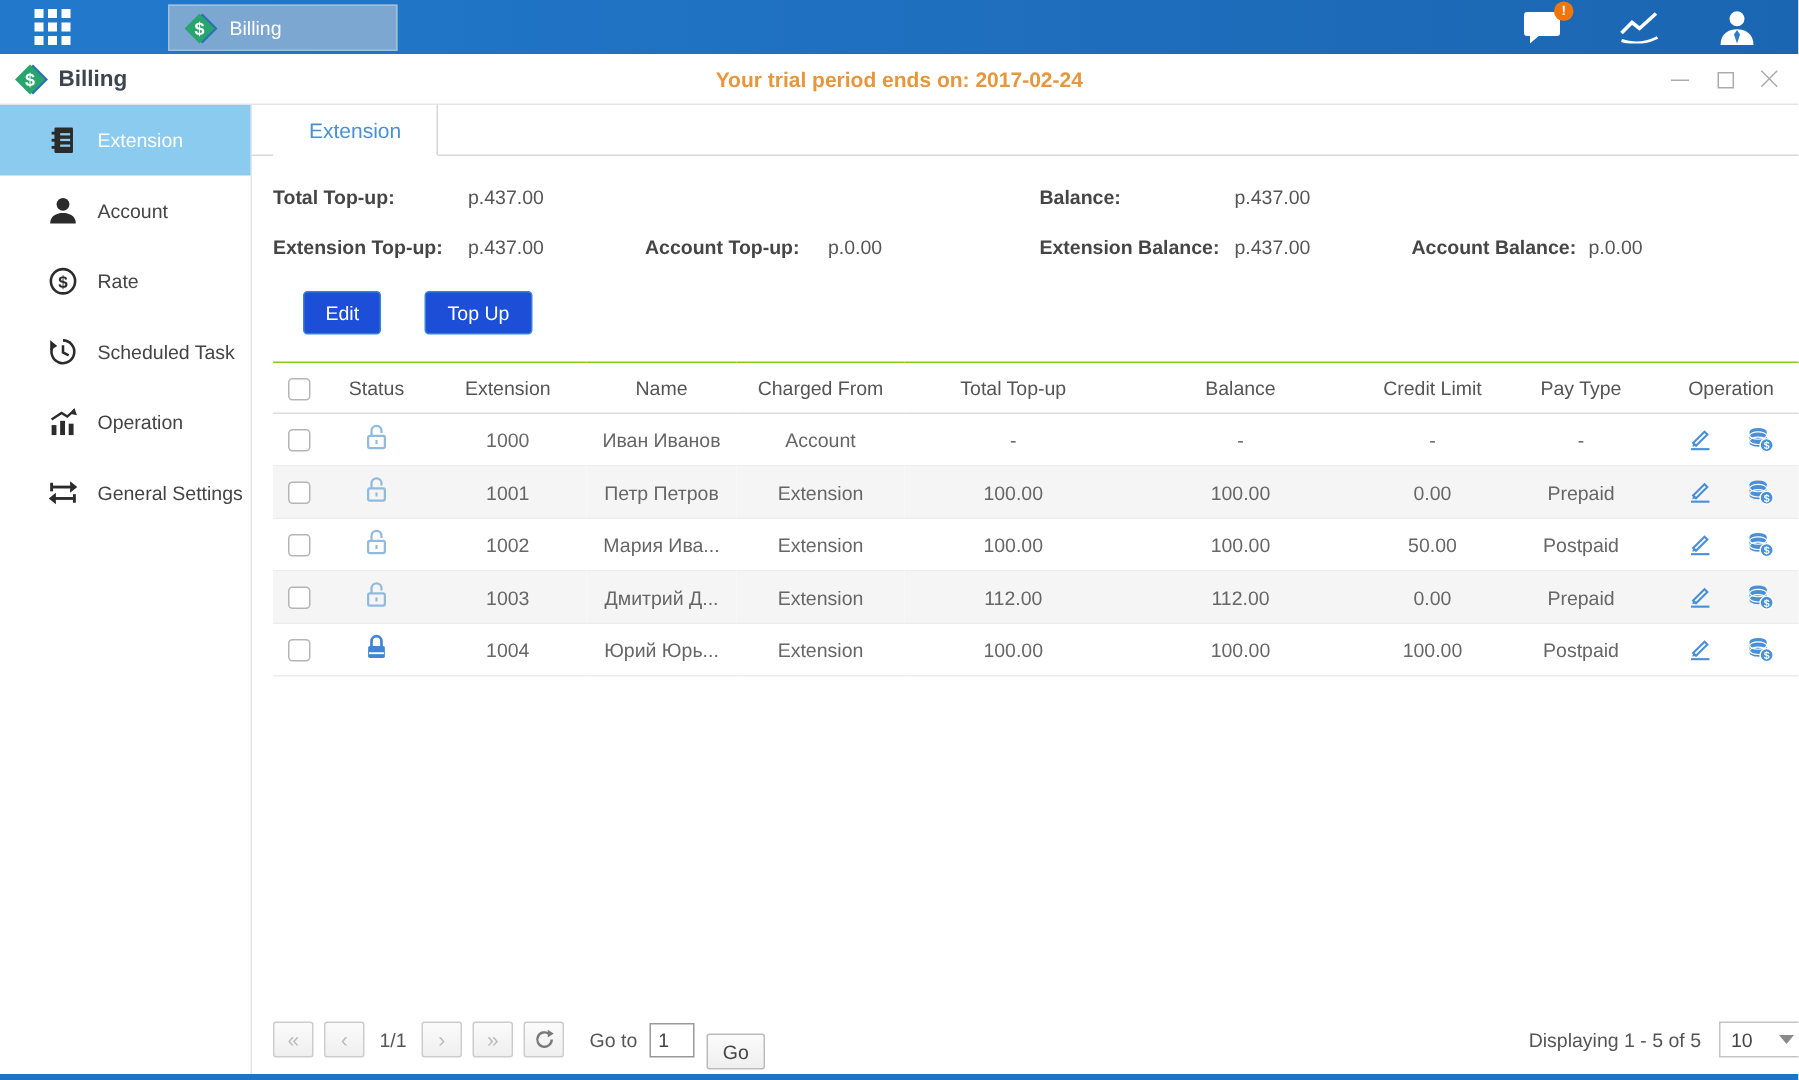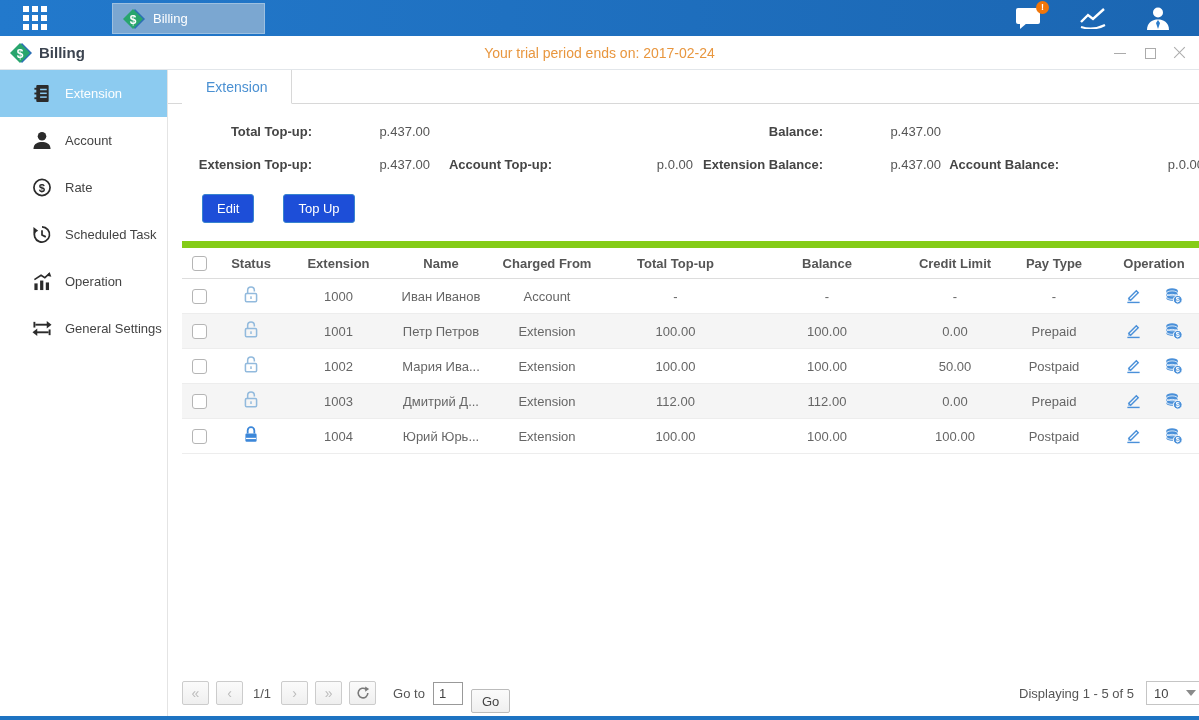--- a/index.html
+++ b/index.html
@@ -14,21 +14,21 @@
   .tb-icon { position:relative; cursor:pointer; display:flex; }
   .badge { position:absolute; top:-6px; right:-8px; width:13px; height:13px; background:#f0760a; border-radius:50%; color:#fff; font-size:9px; font-weight:bold; text-align:center; line-height:13px; }
 
   
   .diamond { position:relative; width:22px; height:22px; flex:0 0 22px; }
   .diamond svg { display:block; }
 
   
   .titlebar { height:34px; background:#fff; border-bottom:1px solid #e2e6ea; display:flex; align-items:center; position:relative; }
   .titlebar .win-title { display:flex; align-items:center; gap:7px; padding-left:10px; font-size:15px; font-weight:bold; color:#3c4450; }
-  .trial { position:absolute; left:0; right:0; text-align:center; color:#e8963e; font-size:14px; pointer-events:none; }
+  .trial { position:absolute; left:0; right:0; text-align:center; color:#e8963e; font-size:14px; pointer-events:none;font-weight:bold; }
   .win-controls { position:absolute; right:12px; top:0; height:34px; display:flex; align-items:center; gap:16px; }
   .wc { width:14px; height:14px; position:relative; cursor:pointer; opacity:.55; }
   .wc-min::after { content:""; position:absolute; left:1px; right:1px; top:7px; border-top:1px solid #666; }
   .wc-max::after { content:""; position:absolute; left:2px; top:2px; width:9px; height:9px; border:1px solid #666; }
   .wc-close::before,.wc-close::after { content:""; position:absolute; left:-1px; top:6px; width:15px; border-top:1px solid #666; }
   .wc-close::before { transform:rotate(45deg); } .wc-close::after { transform:rotate(-45deg); }
 
   
   .app-body { display:flex; height:646px; }
   .sidebar { width:168px; border-right:1px solid #e4e4e4; background:#fff; flex:0 0 168px; }
@@ -37,32 +37,32 @@
   .side-item.active { background:#8ccbf0; color:#fdfefe; }
 
   .content { flex:1; position:relative; border-right:1px solid #e8e8e8; padding:0 14px; }
 
   
   .tabstrip { height:34px; border-bottom:1px solid #d8d8d8; display:flex; margin:0 -14px; padding-left:14px; }
   .tab { height:34px; padding:0 24px; display:flex; align-items:center; background:#fff; border-right:1px solid #d8d8d8; color:#4a90d2; font-size:14px; margin-bottom:-1px; border-bottom:1px solid #fff; cursor:pointer; }
 
   
   .summary { display:flex; margin-top:20px; }
-  .sum-half { width:50%; display:grid; grid-template-columns:130px 118px 122px 1fr; row-gap:18px; align-items:center;text-align:right; }
+  .sum-half { width:50%; display:grid; grid-template-columns:130px 118px 122px 1fr; row-gap:18px; align-items:center; }
   .sum-half.right { grid-template-columns:130px 118px 118px 1fr; }
   .sum-label { font-weight:bold; color:#454545; }
   .sum-val { color:#555; }
 
   
   .btn-row { margin-top:22px; display:flex; gap:9px; }
   .btn-blue { background:#1d4ed8; color:#fff; border:1px solid #3784cf; border-radius:3px; padding:6px 14px; font-size:13px; cursor:pointer;margin-left:20px; }
 
   
   table.ext { width:100%; border-collapse:collapse; margin-top:18px; table-layout:fixed; }
-  table.ext th { font-weight:bold; color:#555; border-top:7px solid #84cc16; border-bottom:1px solid #ddd; height:34px; text-align:center; }
+  table.ext th { font-weight:normal; color:#555; border-top:1px solid #84cc16; border-bottom:1px solid #ddd; height:34px; text-align:center; }
   table.ext td { height:35px; text-align:center; color:#666; border-bottom:1px solid #ededed; }
   tr.striped td { background:#f5f5f5; }
   .chk { width:15px; height:15px; border:1px solid #b5b5b5; border-radius:3px; background:#fff; display:inline-block; vertical-align:middle; cursor:pointer; }
   .op-icons { display:flex; justify-content:center; gap:22px; }
   .op-icons svg { cursor:pointer; }
 
   
   .pagebar { position:absolute; left:14px; right:14px; bottom:10px; height:26px; display:flex; align-items:center; }
   .pg-btn { width:27px; height:24px; border:1px solid #ccc; background:linear-gradient(#fbfbfb,#efefef); border-radius:2px; margin-right:7px; display:flex; align-items:center; justify-content:center; color:#bcbcbc; font-size:14px; cursor:pointer; }
   .pg-label { margin:0 10px 0 3px; color:#555; }

